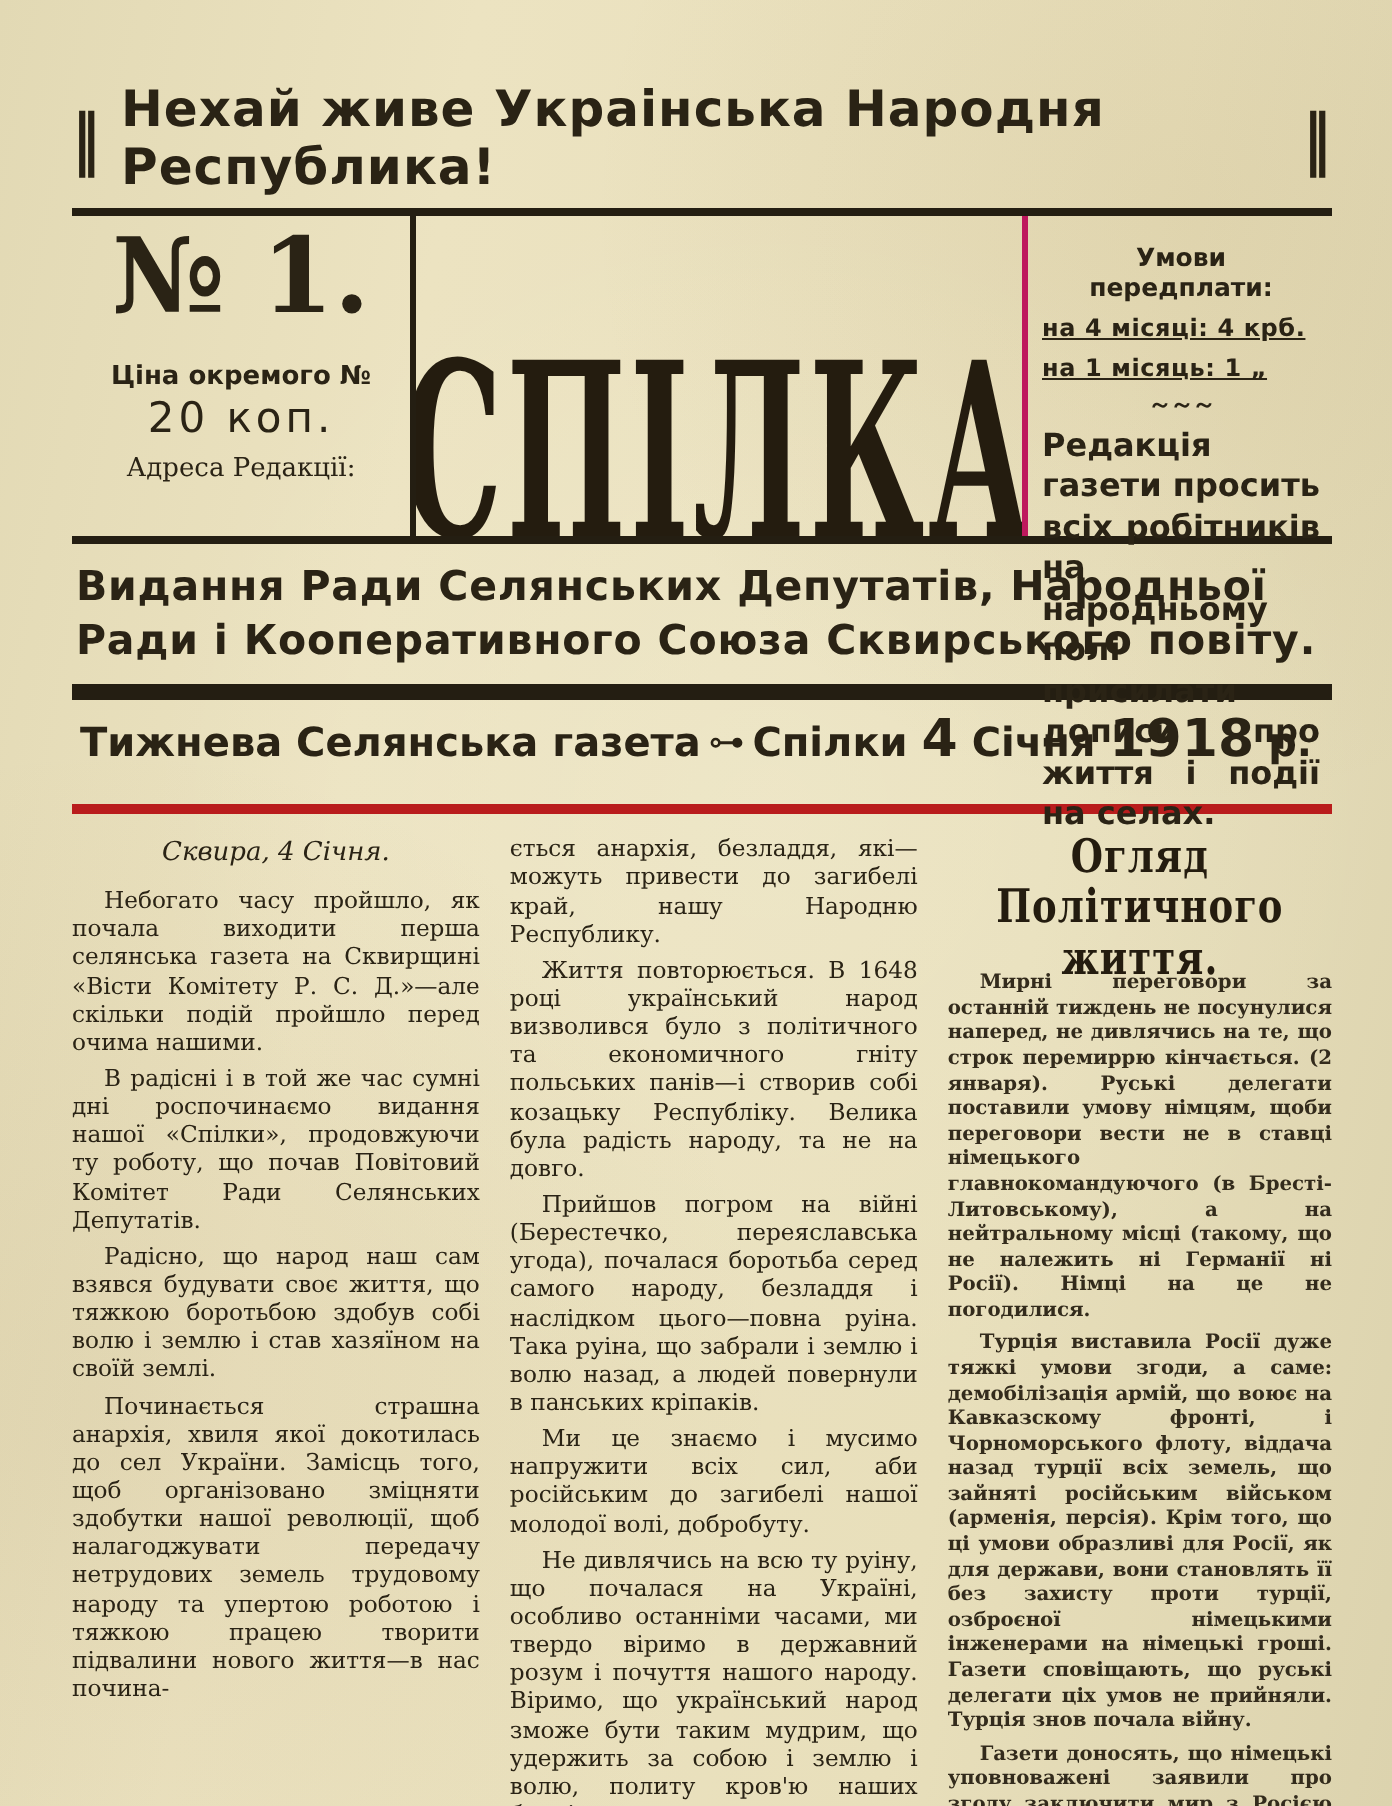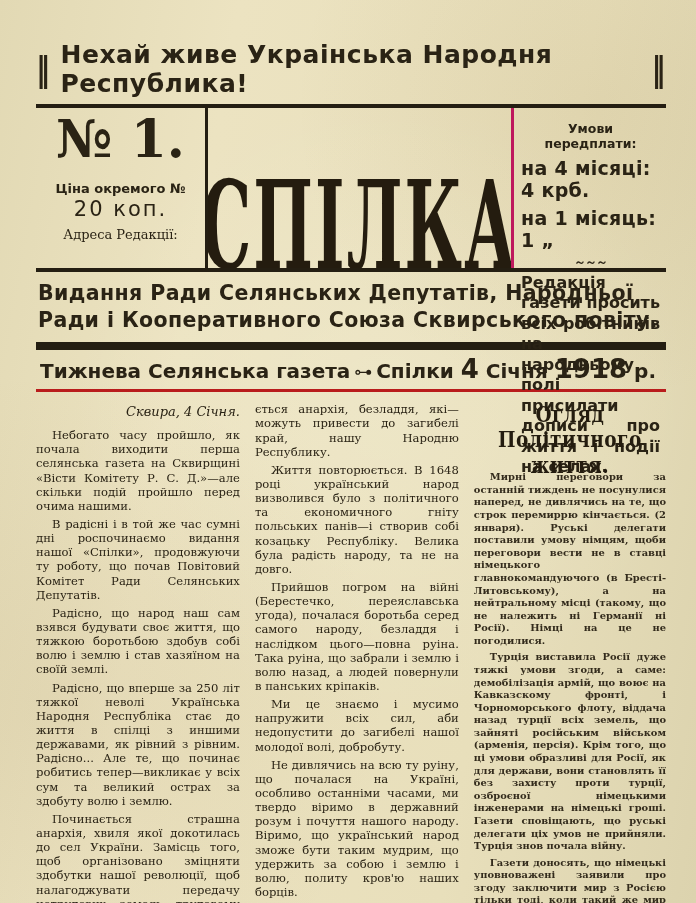--- a/index.html
+++ b/index.html
@@ -41,49 +41,49 @@
     font-family:"DejaVu Serif",serif;font-weight:bold;font-size:62px;
     letter-spacing:2px;transform:scale(1.02,1.95);transform-origin:center 58%;
     white-space:nowrap;color:#241c0f;
   }
 
   .subs-box{
     width:155px;box-sizing:border-box;border-left:3px solid #be185d;
     padding:13px 6px 0 7px;font-family:"DejaVu Sans",sans-serif;font-weight:bold;
   }
   .subs-title{font-size:12.5px;text-align:center;}
-  .subs-line{font-size:19px;margin-top:6px;letter-spacing:.3px;}
+  .subs-line{font-size:12px;margin-top:6px;letter-spacing:.3px;text-decoration:underline;}
   .wavy{text-align:center;font-size:12px;letter-spacing:-1px;margin:3px 0 2px 0;}
   .subs-note{font-size:16px;text-align:justify;line-height:1.28;}
 
   
   .subtitle{
     font-family:"DejaVu Sans",sans-serif;font-weight:bold;
     font-size:20.5px;text-align:left;line-height:1.3;padding:8px 2px 9px 2px;
     letter-spacing:.4px;
   }
 
   
   .dateline{
     display:flex;align-items:center;justify-content:space-between;
     font-family:"DejaVu Sans",sans-serif;font-weight:bold;font-size:20px;
-    padding:9px 10px 6px 4px;border-top:4px solid #241e12;border-bottom:3px solid #b91c1c;
+    padding:9px 10px 19px 4px;border-top:4px solid #241e12;border-bottom:5px solid #b91c1c;
   }
   .dateline .orn{font-size:18px;font-weight:normal;}
   .dateline .big-num{font-size:26px;line-height:0;}
 
   
   .columns{display:flex;gap:15px;padding-top:10px;height:520px;}
   .col{overflow:hidden;text-align:justify;}
   .col-a{width:208px;font-size:11.6px;line-height:1.22;}
   .col-b{width:208px;font-size:11.6px;line-height:1.22;}
   .col-c{width:196px;font-size:9.9px;line-height:1.27;font-weight:bold;color:#332b1c;}
   .col p{margin:0 0 4px 0;text-indent:16px;}
   .col p.no-indent{text-indent:0;}
-  .col-dateline{font-style:italic;text-align:right;font-size:13px;margin:2px 0 8px 0;}
+  .col-dateline{font-style:italic;text-align:center;font-size:13px;margin:2px 0 8px 0;}
   .col-headline{
     font-family:"DejaVu Serif",serif;font-weight:bold;font-size:18.5px;
     text-align:center;margin:0 0 8px 0;line-height:1.1;letter-spacing:.5px;
     transform:scaleY(1.25);transform-origin:top center;color:#241c0f;
   }
 </style>
 </head>
 <body>
 
 <div class="page">
@@ -129,29 +129,28 @@
     </span>
   </div>
 
   <div class="columns">
 
     <div class="col col-a">
       <div class="col-dateline">Сквира, 4 Січня.</div>
       <p>Небогато часу пройшло, як почала виходити перша селянська газета на Сквирщині «Вісти Комітету Р. С. Д.»—але скільки подій пройшло перед очима нашими.</p>
       <p>В радісні і в той же час сумні дні роспочинаємо видання нашої «Спілки», продовжуючи ту роботу, що почав Повітовий Комітет Ради Селянських Депутатів.</p>
       <p>Радісно, що народ наш сам взявся будувати своє життя, що тяжкою боротьбою здобув собі волю і землю і став хазяїном на своїй землі.</p>
-      <p>Радісно, що вперше за 250 літ тяжкої неволі Українська Народня Республіка стає до життя в спілці з иншими державами, як рівний з рівним. Радісно... Але те, що починає робитись тепер—викликає у всіх сум та великий острах за здобуту волю і землю.</p>
       <p>Починається страшна анархія, хвиля якої докотилась до сел України. Замісць того, щоб організовано зміцняти здобутки нашої революції, щоб налагоджувати передачу нетрудових земель трудовому народу та упертою роботою і тяжкою працею творити підвалини нового життя—в нас почина-</p>
     </div>
 
     <div class="col col-b">
       <p class="no-indent">ється анархія, безладдя, які—можуть привести до загибелі край, нашу Народню Республику.</p>
       <p>Життя повторюється. В 1648 році український народ визволився було з політичного та економичного гніту польських панів—і створив собі козацьку Республіку. Велика була радість народу, та не на довго.</p>
       <p>Прийшов погром на війні (Берестечко, переяславська угода), почалася боротьба серед самого народу, безладдя і наслідком цього—повна руіна. Така руіна, що забрали і землю і волю назад, а людей повернули в панських кріпаків.</p>
-      <p>Ми це знаємо і мусимо напружити всіх сил, аби недопустити до загибелі нашої молодої волі, добробуту.</p>
+      <p>Ми це знаємо і мусимо напружити всіх сил, аби російським до загибелі нашої молодої волі, добробуту.</p>
       <p>Не дивлячись на всю ту руіну, що почалася на Україні, особливо останніми часами, ми твердо віримо в державний розум і почуття нашого народу. Віримо, що український народ зможе бути таким мудрим, що удержить за собою і землю і волю, политу кров'ю наших борців.</p>
 
     </div>
 
     <div class="col col-c">
       <h2 class="col-headline">Огляд Політичного життя.</h2>
       <p>Мирні переговори за останній тиждень не посунулися наперед, не дивлячись на те, що строк перемиррю кінчається. (2 января). Руські делегати поставили умову німцям, щоби переговори вести не в ставці німецького главнокомандуючого (в Бресті-Литовському), а на нейтральному місці (такому, що не належить ні Германії ні Росії). Німці на це не погодилися.</p>
       <p>Турція виставила Росії дуже тяжкі умови згоди, а саме: демобілізація армій, що воює на Кавказскому фронті, і Чорноморського флоту, віддача назад турції всіх земель, що зайняті російським військом (арменія, персія). Крім того, що ці умови образливі для Росії, як для держави, вони становлять її без захисту проти турції, озброєної німецькими інженерами на німецькі гроші. Газети сповіщають, що руські делегати ціх умов не прийняли. Турція знов почала війну.</p>
       <p>Газети доносять, що німецькі уповноважені заявили про згоду заключити мир з Росією тільки тоді, коли такий же мир приймуть і инші воюючі держави, себ то Англія, Франція та Італія. Позаяк правительства ціх держав мириться не хочуть, то мирні переговори мабуть припиняться. Большевитське руське правительство об'являє, що німецька буржуазія мириться не хоче і прийдеться ще воювати. Для цього правительство збірає революційні війська і формірує з них нові частини.</p>
     </div>

